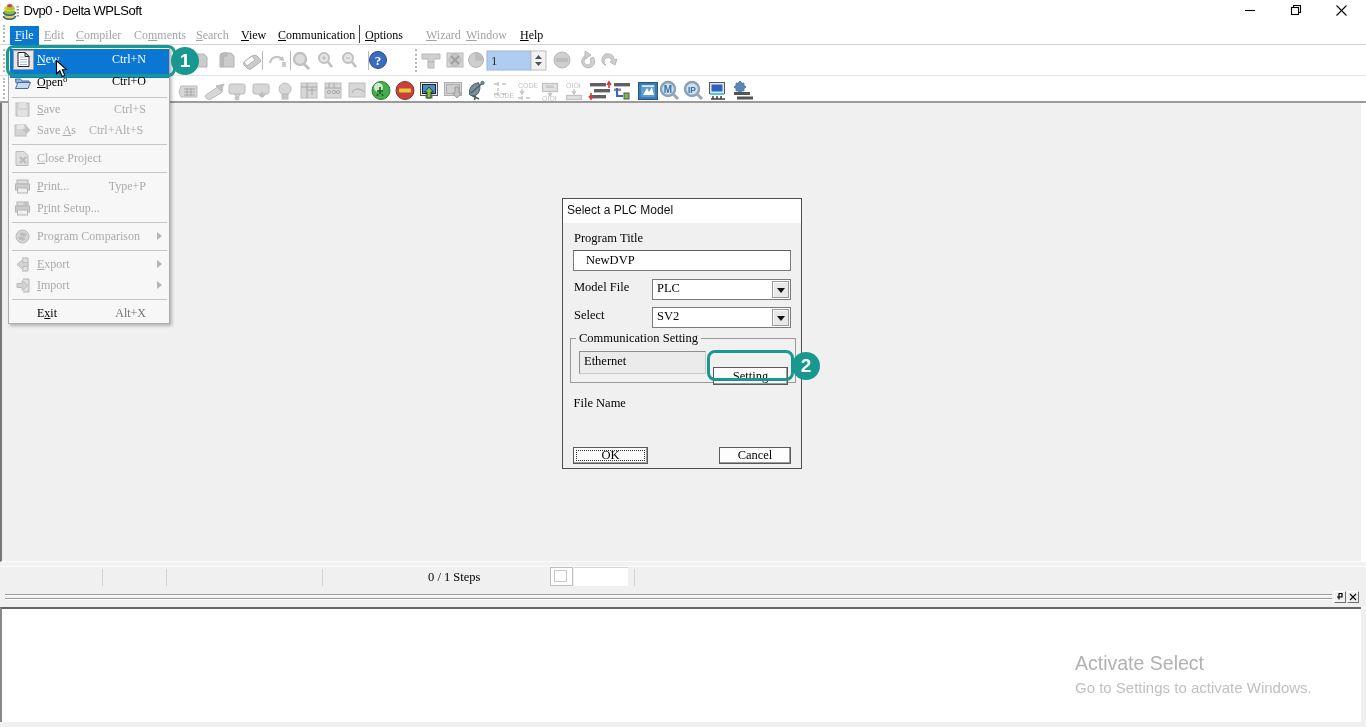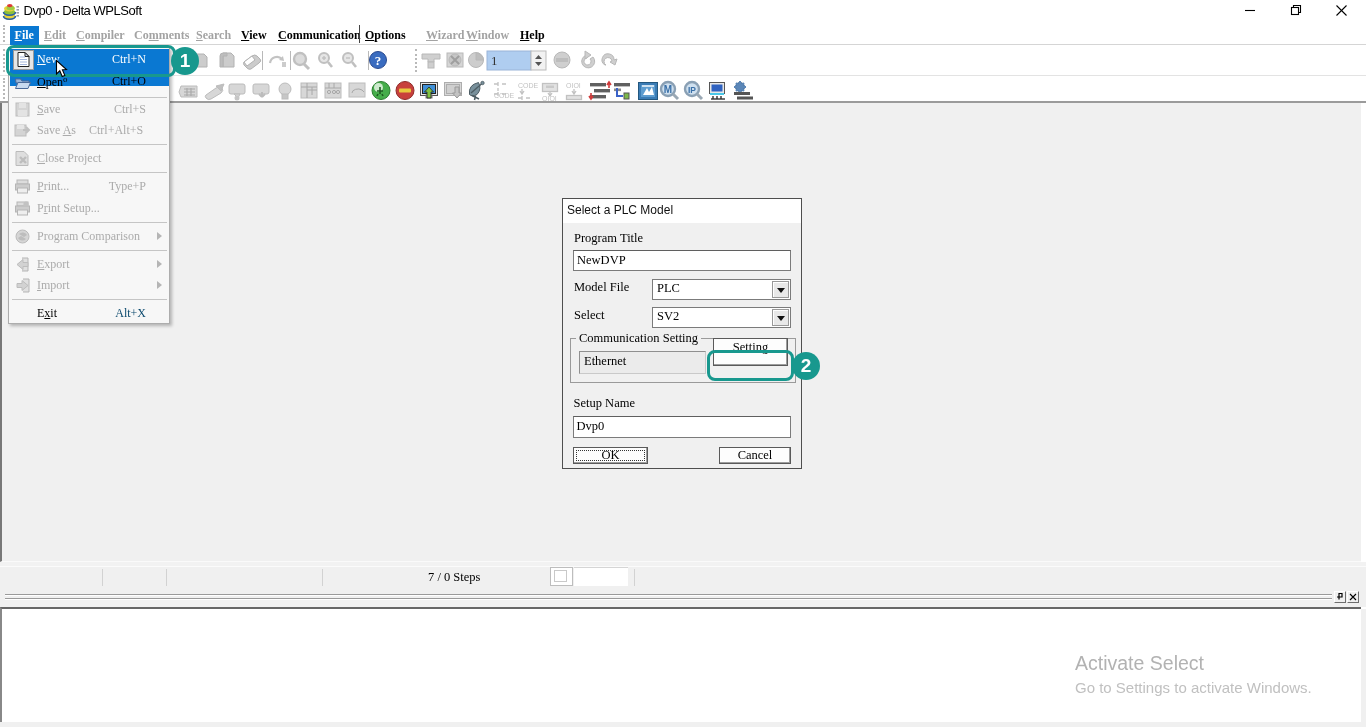--- a/index.html
+++ b/index.html
@@ -5,21 +5,21 @@
   * { margin:0; padding:0; box-sizing:border-box; }
   html,body { width:1366px; height:727px; overflow:hidden; background:#fff; }
   body { position:relative; font-family:"Liberation Serif", serif; }
   .abs { position:absolute; }
   .sans { font-family:"Liberation Sans", sans-serif; }
   
   #titlebar { left:0; top:0; width:1366px; height:22px; background:#fff;text-decoration:underline; }
   #titletext { left:23.5px; top:3px; font-size:13px; letter-spacing:-0.45px; color:#000; }
   
   #menubar { left:0; top:22px; width:1366px; height:23px; background:#fff; border-bottom:1px solid #d5d5d5; font-size:12px; }
-  .mitem { position:absolute; top:3.5px; height:21px; line-height:19px;font-weight:bold; }
+  .mitem { position:absolute; top:3.5px; height:21px; line-height:19px; }
   .gray { color:#a3a3a3; }
   .blk { color:#000; }
   u.u { text-decoration:underline; }
   
   #tb1 { left:0; top:45px; width:1366px; height:30px; background:#fff; }
   #tb2 { left:0; top:75px; width:1366px; height:26px; background:#fff; border-top:1px solid #e3e3e3; }
   #tbline { left:0; top:101px; width:1366px; height:2px; background:#9b9b9b; }
   .grip { position:absolute; width:3px; border-left:2px dotted #b9b9b9; }
   .vsep { position:absolute; width:1px; background:#b9b9b9; }
   
@@ -30,35 +30,35 @@
   
   #splitband { left:0; top:588px; width:1366px; height:19px; background:#f0f0f0; }
   
   #bottompanel { left:0; top:607px; width:1361px; height:116px; background:#fff; border-top:2px solid #666; border-left:2px solid #888; }
   #bottomframe { left:0; top:722px; width:1366px; height:5px; background:#f0f0f0; }
   #rightstrip { left:1361px; top:609px; width:5px; height:113px; background:#f0f0f0; }
   .wm1 { left:1075px; top:652px; font-size:19.5px; color:#b2b2b2; }
   .wm2 { left:1075px; top:679px; font-size:15px; color:#c0c0c0; }
   
   #filemenu { left:8px; top:47px; width:162px; height:277px; background:#f7f7f7; border:1px solid #adadad; box-shadow:2px 2px 3px rgba(0,0,0,0.25); }
-  .mrow { position:absolute; left:1px; width:159px; height:37px; font-size:12px; color:#ababab;text-decoration:underline; }
+  .mrow { position:absolute; left:1px; width:159px; height:29px; font-size:12px; color:#ababab;text-decoration:underline; }
   .mrow .lbl { position:absolute; left:27px; top:3px; }
   .mrow .sc  { position:absolute; right:23px; top:3px; }
   .msep { position:absolute; left:3px; width:155px; height:1px; background:#c5c5c5; }
   .arrow { position:absolute; left:147px; top:6px; width:0; height:0; border-left:5px solid #b5b5b5; border-top:4px solid transparent; border-bottom:4px solid transparent; }
   .micon { position:absolute; left:4px; top:2px; width:17px; height:17px; }
   
   .tealrect { position:absolute; border:3.5px solid #18988e; border-radius:8px; }
   .badge { position:absolute; width:28px; height:28px; border-radius:50%; background:#18988e; color:#fff; font-family:"Liberation Sans",sans-serif; font-weight:bold; font-size:19px; text-align:center; line-height:28px; }
   
   #dialog { left:562px; top:198px; width:240px; height:271px; background:#f0f0f0; border:1px solid #4e4e4e; }
   #dlgtitle { position:absolute; left:0; top:0; width:238px; height:24px; background:#fff; }
   #dlgtitle span { position:absolute; left:4px; top:4px; font-family:"Liberation Sans",sans-serif; font-size:12px; color:#111; }
   .dlbl { position:absolute; font-size:12.5px; color:#000; }
-  .dinput { position:absolute; background:#fff; border:1px solid #7b7b7b; border-top-color:#5f5f5f; font-size:12.5px; padding-left:3px; }
+  .dinput { position:absolute; background:#fff; border:1px solid #7b7b7b; border-top-color:#5f5f5f; font-size:12.5px; padding-left:12px; }
   .dcombo { position:absolute; background:#fff; border:1px solid #7b7b7b; font-size:12.5px; }
   .dbtn { position:absolute; background:#fdfdfd; border:1px solid #5a5a5a; box-shadow:inset -1px -1px 0 #9d9d9d; font-size:12.5px; text-align:center; }
 </style>
 </head>
 <body>
 <div class="abs" id="titlebar">
   <svg class="abs" style="left:2px;top:2px" width="17" height="19" viewBox="0 0 17 19">
     <ellipse cx="7.5" cy="14.5" rx="6" ry="3.4" fill="#e8d23a"></ellipse>
     <path d="M1.5 14 a6 3.2 0 0 0 12 0" fill="none" stroke="#2a5fa8" stroke-width="1.6"></path>
     <ellipse cx="7.5" cy="10.5" rx="6" ry="3.4" fill="#8fbf3a"></ellipse>
@@ -254,21 +254,21 @@
 </div>
 <div class="abs" id="tbline"></div>
 <div class="abs" id="workspace"></div>
 <div class="abs" style="left:0;top:562px;width:1366px;height:4px;background:#f2f2f2"></div>
 <div class="abs" style="left:1361px;top:103px;width:5px;height:459px;background:#fff"></div>
 <div class="abs" id="statusbar">
   <div class="scell" style="left:102px"></div>
   <div class="scell" style="left:166px"></div>
   <div class="scell" style="left:322px"></div>
   <div class="scell" style="left:634px"></div>
-  <div class="abs" style="left:428px;top:3px;color:#000">7 / 0 Steps</div>
+  <div class="abs" style="left:428px;top:3px;color:#000">0 / 1 Steps</div>
   <div class="abs" style="left:550px;top:0px;width:23px;height:19px;background:#fff;border:1px solid #bdbdbd"></div>
   <div class="abs" style="left:554px;top:3px;width:13px;height:12px;background:#fff;border:1px solid #c9c9c9"></div>
   <div class="abs" style="left:574px;top:0px;width:54px;height:19px;background:#fff;border-top:1px solid #d5d5d5"></div>
 </div>
 <div class="abs" id="splitband">
   <div class="abs" style="left:5px;top:5.5px;width:1327px;height:2px;background:#9a9a9a;border-bottom:1px solid #fff"></div>
   <div class="abs" style="left:5px;top:10px;width:1327px;height:2px;background:#9a9a9a;border-bottom:1px solid #fff"></div>
   <div class="abs" style="left:1334px;top:3px;width:12px;height:12px;background:#f0f0f0;border:1px solid #fff;border-right-color:#6e6e6e;border-bottom-color:#6e6e6e">
     <svg style="display:block" width="10" height="10" viewBox="0 0 10 10">
         <path d="M4 1.5 h3 v3.5 h-3 z M4 1.5 v6 M2 5 h5.5 M7 1.5 v3.5" fill="none" stroke="#000" stroke-width="1.2"></path>
@@ -374,21 +374,21 @@
     <svg class="micon" width="17" height="17" viewBox="0 0 17 17">
         <path d="M9 2 h6 v13 h-6" fill="#e0e0e0" stroke="#b5b5b5"></path>
         <path d="M3 6.5 h5 v-3 l6 5 -6 5 v-3 h-5 z" fill="#d2d2d2" stroke="#bdbdbd"></path>
       </svg>
     <span class="lbl"><u class="u">I</u>mport</span>
       <div class="arrow"></div>
   </div>
   <div class="msep" style="top:251px"></div>
   <div class="mrow" style="top:255px;color:#000">
     <span class="lbl">E<u class="u">x</u>it</span>
-      <span class="sc" style="color:#0c4a6e">Alt+X</span>
+      <span class="sc" style="color:#737373">Alt+X</span>
   </div>
 </div>
 <div class="tealrect" style="left:6px;top:44.5px;width:170px;height:32px"></div>
 <div class="badge" style="left:171px;top:47px">1</div>
 <svg class="abs" style="left:55px;top:60px" width="14" height="20" viewBox="0 0 14 20">
   <path d="M1.5 0.5 L1.5 14 L4.8 10.8 L7.2 16.5 L9.8 15.4 L7.4 9.8 L11.5 9.5 Z" fill="#fff" stroke="#000" stroke-width="1.1"></path>
 </svg>
 <div class="abs" id="dialog">
   <div id="dlgtitle">
       <span>Select a PLC Model</span>
@@ -404,20 +404,19 @@
   <div class="dlbl" style="left:11px;top:109px">Select</div>
   <div class="dcombo" style="left:89px;top:108px;width:139px;height:21px">
     <span style="position:absolute;left:4px;top:1px">SV2</span>
     <div style="position:absolute;right:1px;top:1px;width:17px;height:17px;background:#e8e8e8;border:1px solid #999;box-shadow:inset 1px 1px 0 #fff"></div>
     <div style="position:absolute;right:5px;top:8px;width:0;height:0;border-top:5px solid #111;border-left:4.5px solid transparent;border-right:4.5px solid transparent"></div>
   </div>
   <div class="abs" style="left:7px;top:139px;width:226px;height:45px;border:1px solid #9a9a9a"></div>
   <div class="dlbl" style="left:13px;top:132px;background:#f0f0f0;padding:0 3px">Communication Setting</div>
   <div class="abs" style="left:16px;top:152px;width:127px;height:23px;background:#ebebeb;border:1px solid #8f8f8f;border-bottom-color:#c9c9c9;border-right-color:#c9c9c9"></div>
   <div class="dlbl" style="left:21px;top:155px">Ethernet</div>
-  <div class="dbtn" style="left:150px;top:139px;width:75px;height:28px;line-height:17px">Setting</div>
-  <div class="dlbl" style="left:10.5px;top:197px">Setup Name</div>
-  <div class="dinput" style="left:9.5px;top:217px;width:218px;height:21.5px;line-height:19px">Dvp0</div>
+  <div class="dbtn" style="left:150px;top:168px;width:75px;height:18px;line-height:17px">Setting</div>
+  <div class="dlbl" style="left:10.5px;top:197px">File Name</div>
   <div class="dbtn" style="left:10px;top:248px;width:75px;height:16.5px;line-height:14px"><span style="position:absolute;left:2px;top:1.5px;right:2px;bottom:1.5px;border:1px dotted #333"></span>OK</div>
   <div class="dbtn" style="left:156px;top:248px;width:72px;height:16.5px;line-height:14px">Cancel</div>
 </div>
 <div class="tealrect" style="left:707px;top:349.5px;width:87px;height:31.5px"></div>
 <div class="badge" style="left:792px;top:352px">2</div>
 
 </body></html>

